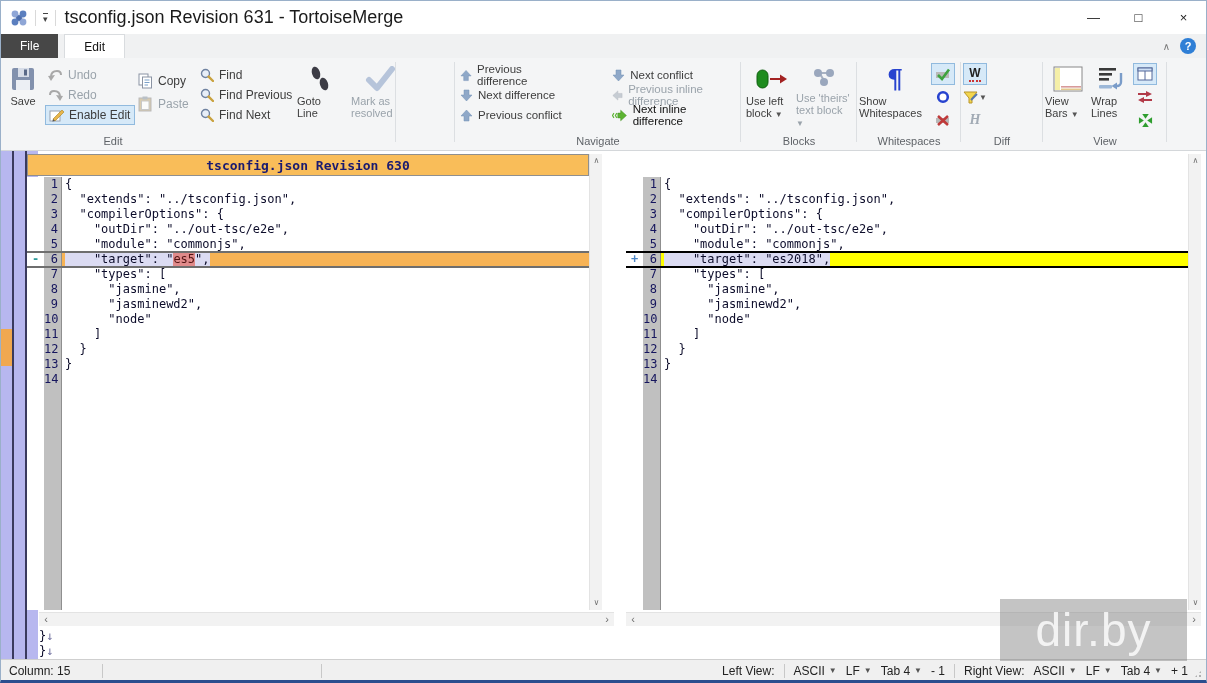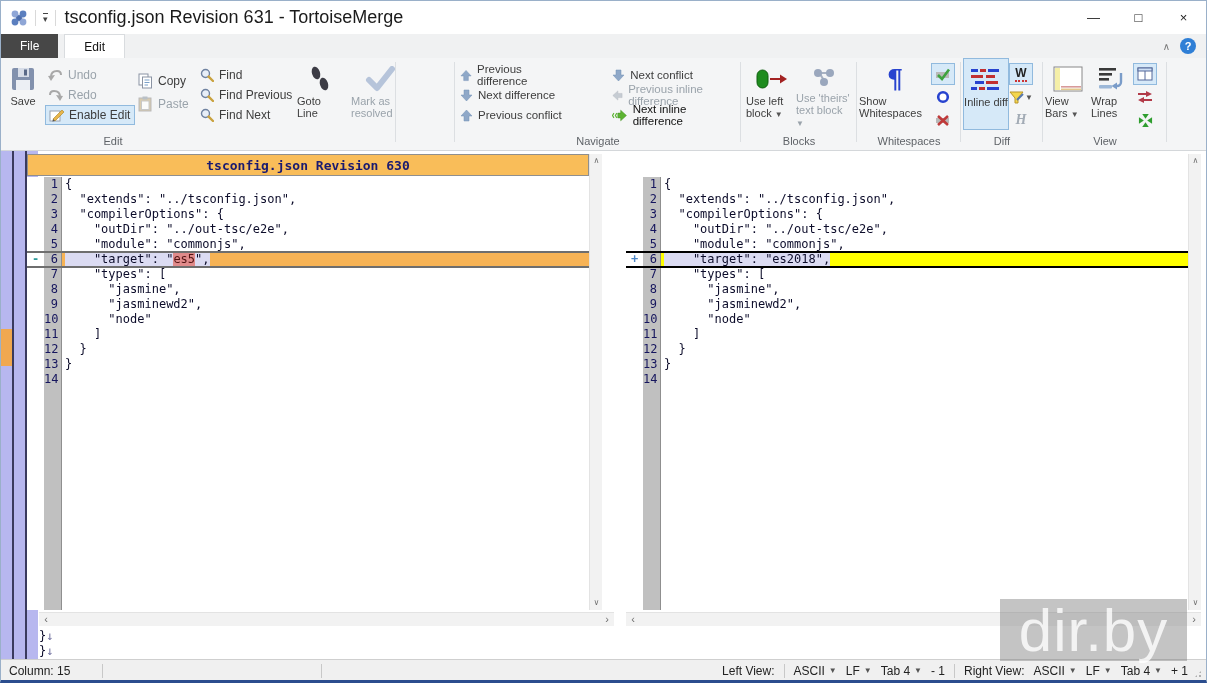--- a/index.html
+++ b/index.html
@@ -85,21 +85,21 @@
   .sb-div.d1 { margin-left:8px; } .sb-div.d2 { margin-left:218px; }
   .sb-right { margin-left:auto; display:flex; align-items:center; gap:9px; padding-right:18px; }
   .sb-seg { display:flex; align-items:center; gap:4px; }
   .sb-caret { font-size:8px; color:#555; }
   .grip { position:absolute; right:3px; bottom:2px; width:10px; height:10px;
           background:radial-gradient(circle at 1px 1px,#b0b0b0 1px,transparent 1.4px); background-size:4px 4px; background-position:bottom right;
           clip-path:polygon(100% 0,100% 100%,0 100%); }
   
   .watermark { position:absolute; left:999px; top:598px; width:187px; height:62px; background:rgba(125,125,125,0.45);
                display:flex; align-items:center; justify-content:center; z-index:9; }
-  .watermark span { font-size:60px; color:rgba(255,255,255,0.8); font-family:"Liberation Sans", sans-serif; letter-spacing:1px; }
+  .watermark span { font-size:46px; color:rgba(255,255,255,0.8); font-family:"Liberation Sans", sans-serif; letter-spacing:1px; }
   .ws-para { font-size:26px; font-weight:bold; color:#2743cf; font-family:"DejaVu Serif", serif; }
   .w-letter { font-weight:bold; font-size:12px; color:#222; border-bottom:2px dotted #c33; line-height:13px; }
   .h-letter { font-style:italic; font-weight:bold; font-size:14px; color:#a2abb5; font-family:"Liberation Serif", serif; }
 </style>
 </head>
 <body>
 
 <div class="window">
 
   <div class="titlebar">
@@ -337,41 +337,20 @@
               </svg>
           </div>
         </div>
       </div>
       <div class="rgroup-label">Whitespaces</div>
     </div>
     <div class="gsep" style="left:959px;"></div>
 
     <div class="rgroup" style="left:962px;width:78px;">
       <div style="display:flex;">
-        <div class="rbig sel" style="width:46px;">
-          <span class="ric">
-            <svg width="30" height="26" viewBox="0 0 30 26">
-                <g fill="#2743cf">
-                  <rect x="0" y="2" width="7" height="3"></rect>
-                  <rect x="17" y="2" width="11" height="3"></rect>
-                  <rect x="4" y="14" width="9" height="3"></rect>
-                  <rect x="0" y="20" width="6" height="3"></rect>
-                  <rect x="16" y="20" width="12" height="3"></rect>
-                </g>
-                <g fill="#c23030">
-                  <rect x="9" y="2" width="6" height="3"></rect>
-                  <rect x="0" y="8" width="12" height="3"></rect>
-                  <rect x="15" y="8" width="9" height="3"></rect>
-                  <rect x="15" y="14" width="12" height="3"></rect>
-                  <rect x="8" y="20" width="6" height="3"></rect>
-                </g>
-              </svg>
-          </span>
-            <span class="rlb">Inline diff</span>
-        </div>
         <div class="icol" style="width:30px;">
           <div class="iconbtn sel">
               <span class="w-letter">W</span>
             </div>
           <div class="iconbtn">
             <svg width="15" height="15" viewBox="0 0 15 15">
                 <polygon points="1,2 14,2 9,8 9,13 6,13 6,8" fill="#f3d64e" stroke="#b9952a"></polygon>
                 <line x1="8" y1="10" x2="14" y2="4" stroke="#5577aa" stroke-width="2"></line>
               </svg>
             <span class="caret" style="margin-left:1px;">▼</span>

